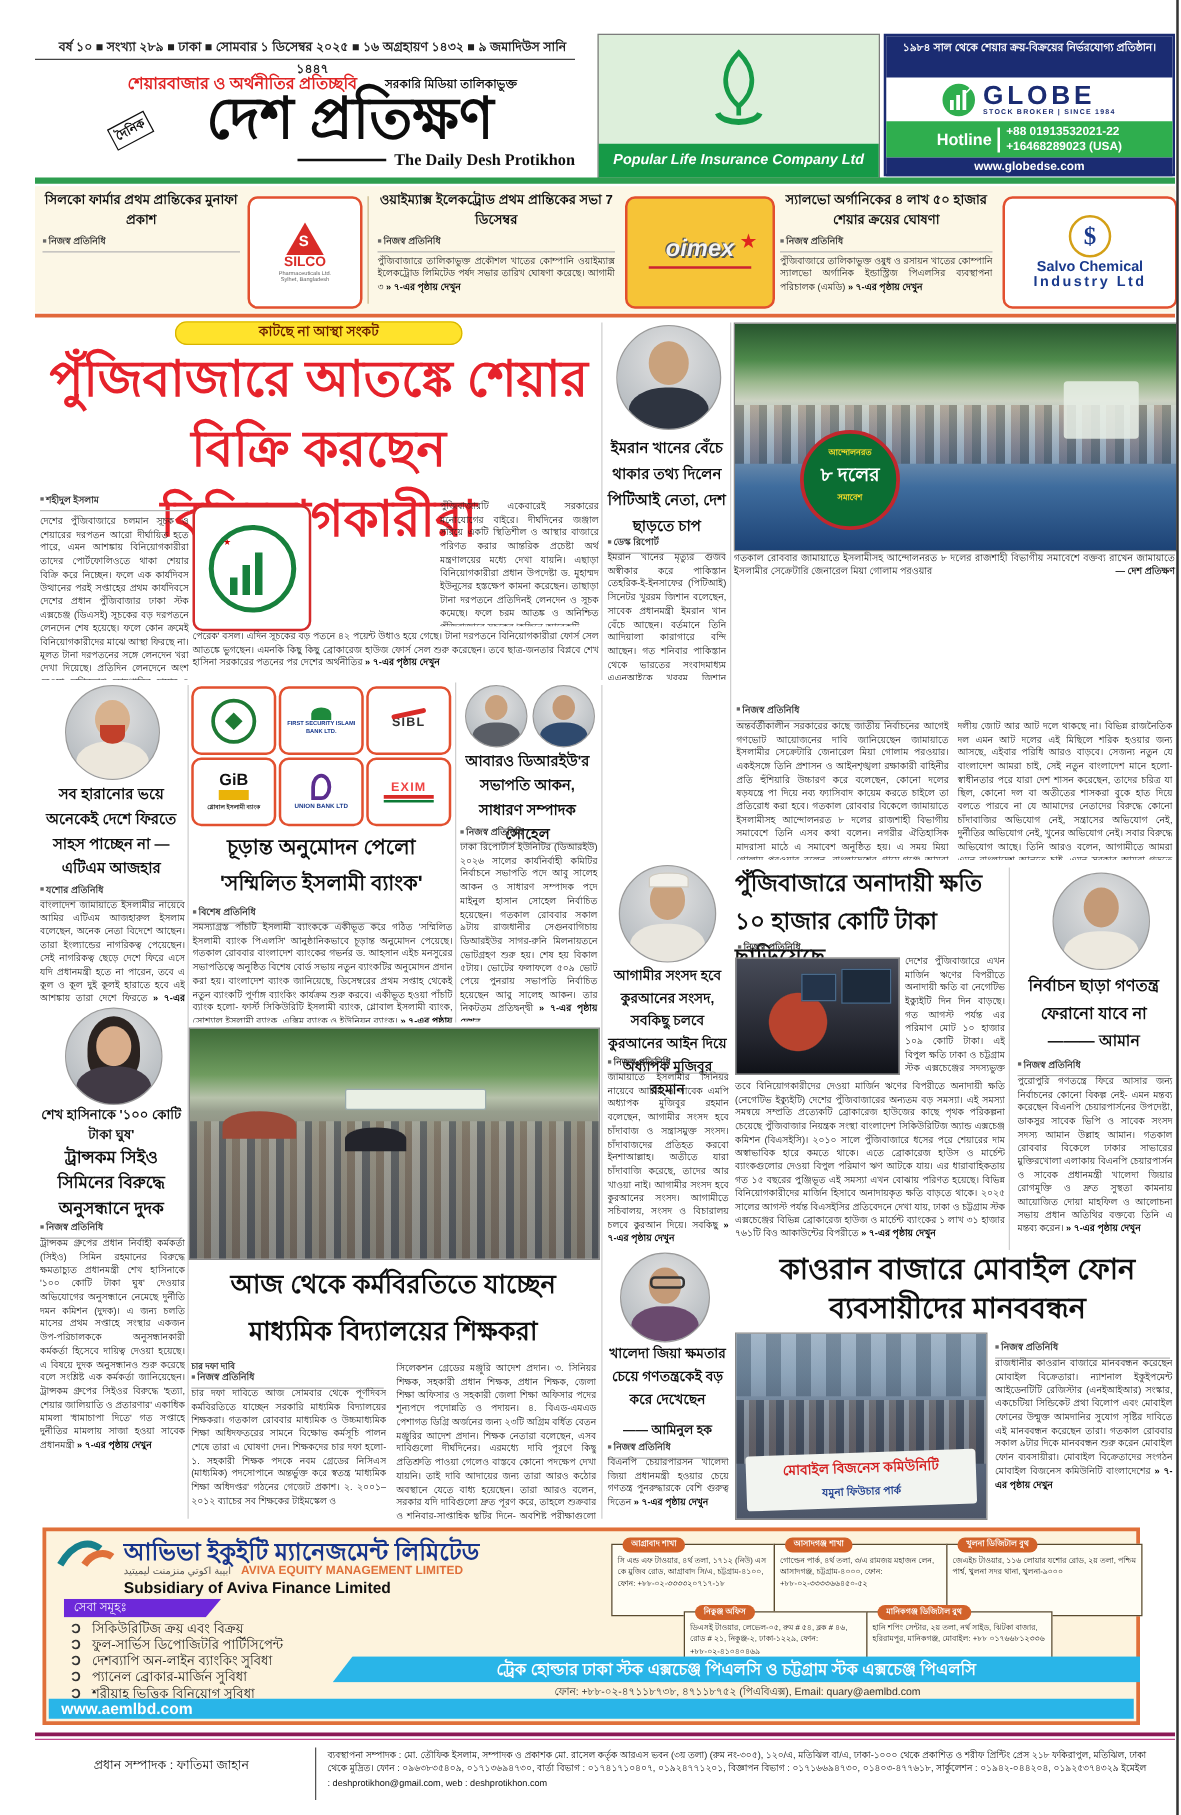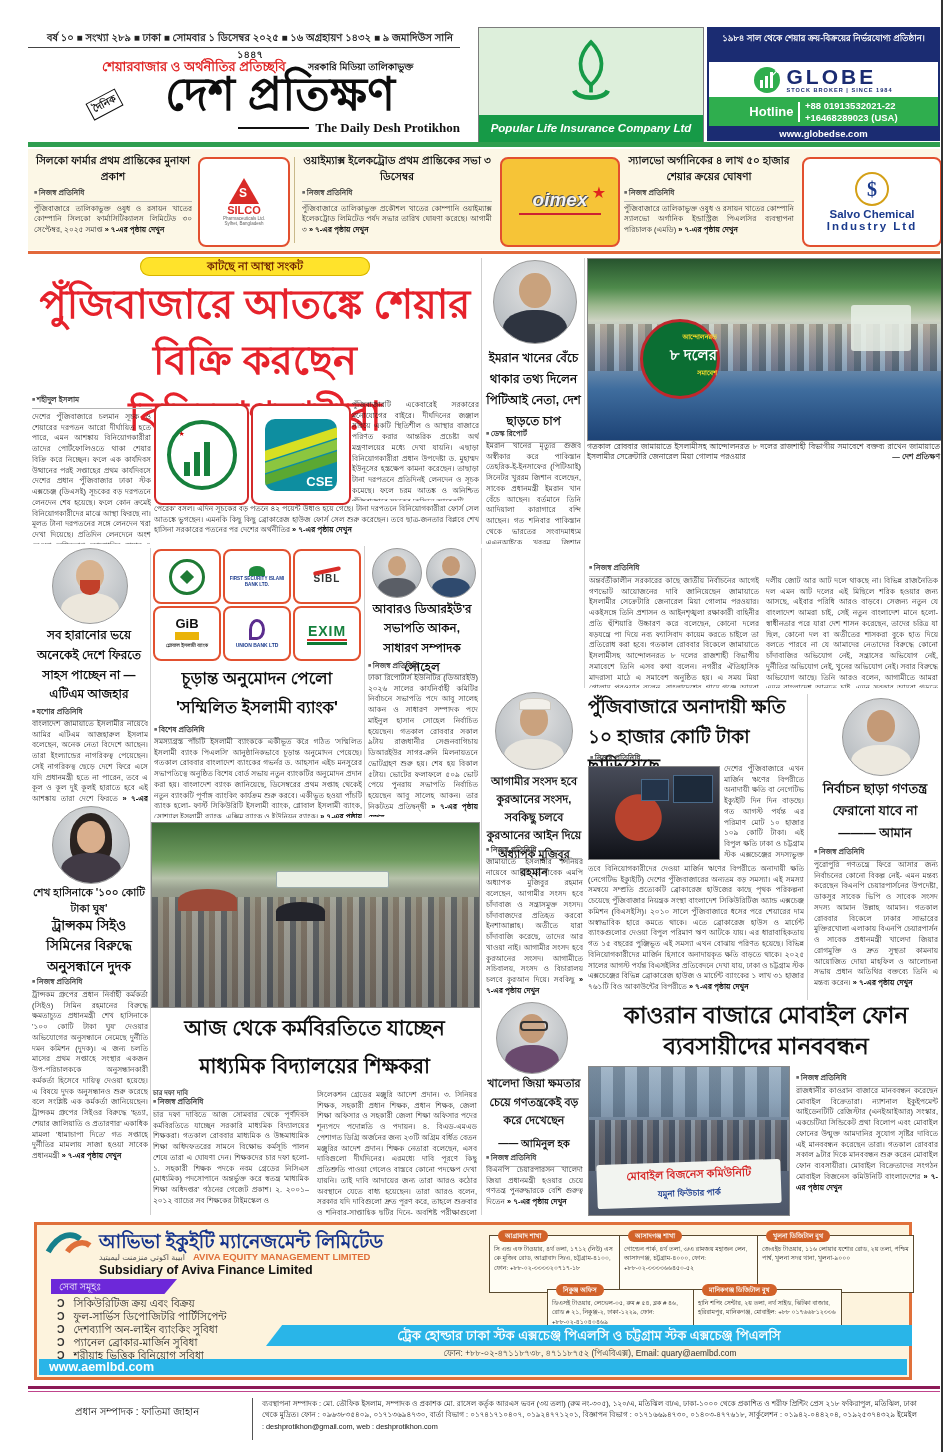--- a/index.html
+++ b/index.html
@@ -82,39 +82,35 @@
     <div style="height:15px;background:#1b2c72;color:#fff;font-size:9.5px;font-weight:700;text-align:center;line-height:15px">www.globedse.com</div>
   </div>
 
   <div class="abs" style="left:28px;top:142px;width:912px;height:5px;background:#2e9e4f"></div>
 
   <div class="abs" style="left:28px;top:149px;width:912px;height:101px;background:#fcf7e6"></div>
 
   <div class="abs" style="left:34px;top:153px;width:158px">
     <div class="hl" style="font-size:10.5px;line-height:1.5">সিলকো ফার্মার প্রথম প্রান্তিকের মুনাফা প্রকাশ</div>
     <div class="byline" style="margin-top:2px">নিজস্ব প্রতিনিধি</div>
-    <div class="body" style="margin-top:2px;height:40px">
-      <span>পুঁজিবাজারে তালিকাভুক্ত ওষুধ ও রসায়ন খাতের কোম্পানি সিলকো ফার্মাসিটিক্যালস লিমিটেড ৩০ সেপ্টেম্বর, ২০২৫ সমাপ্ত</span>
-      <b>» ৭-এর পৃষ্ঠায় দেখুন</b>
-    </div>
   </div>
 
   <div class="logo-box" style="left:198px;top:157px;width:88px;height:86px">
     <div style="position:relative;width:0;height:0;border-left:15px solid transparent;border-right:15px solid transparent;border-bottom:26px solid #d92b27">
       <span style="position:absolute;left:-5px;top:8px;color:#fff;font-size:12px;font-weight:800">S</span>
     </div>
     <div style="color:#d92b27;font-weight:800;font-size:11px">SILCO</div>
     <div style="font-size:4.5px;color:#666">Pharmaceuticals Ltd.</div>
     <div style="font-size:4.5px;color:#666">Sylhet, Bangladesh</div>
   </div>
 
   <div class="vr" style="left:294px;top:157px;height:86px;background:#c9b98a"></div>
 
   <div class="abs" style="left:302px;top:153px;width:190px">
-    <div class="hl" style="font-size:10.5px;line-height:1.5">ওয়াইম্যাক্স ইলেকট্রোড প্রথম প্রান্তিকের সভা ৩ ডিসেম্বর</div>
+    <div class="hl" style="font-size:10.5px;line-height:1.5">ওয়াইম্যাক্স ইলেকট্রোড প্রথম প্রান্তিকের সভা 7 ডিসেম্বর</div>
     <div class="byline" style="margin-top:2px">নিজস্ব প্রতিনিধি</div>
     <div class="body" style="margin-top:2px;height:40px">
       <span>পুঁজিবাজারে তালিকাভুক্ত প্রকৌশল খাতের কোম্পানি ওয়াইম্যাক্স ইলেকট্রোড লিমিটেড পর্ষদ সভার তারিখ ঘোষণা করেছে। আগামী ৩</span>
       <b>» ৭-এর পৃষ্ঠায় দেখুন</b>
     </div>
   </div>
 
   <div class="logo-box" style="left:500px;top:157px;width:116px;height:86px;background:#f6c437">
     <div style="position:relative;font-weight:800;font-style:italic;font-size:19px;color:#f3f3f3;text-shadow:1px 1px 0 #555,-1px -1px 0 #555">oimex</div>
     <div style="position:absolute;right:12px;top:24px;color:#e0251d;font-size:16px">★</div>
@@ -146,49 +142,41 @@
   <div class="abs body" style="left:32px;top:412px;width:119px;height:132px">দেশের পুঁজিবাজারে চলমান সূচক ও শেয়ারের দরপতন আরো দীর্ঘায়িত হতে পারে, এমন আশঙ্কায় বিনিয়োগকারীরা তাদের পোর্টফোলিওতে থাকা শেয়ার বিক্রি করে নিচ্ছেন। ফলে এক কার্যদিবস উত্থানের পরই সপ্তাহের প্রথম কার্যদিবসে দেশের প্রধান পুঁজিবাজার ঢাকা স্টক এক্সচেঞ্জ (ডিএসই) সূচকের বড় দরপতনে লেনদেন শেষ হয়েছে। ফলে কোন ক্রমেই বিনিয়োগকারীদের মাঝে আস্থা ফিরছে না। মূলত টানা দরপতনের সঙ্গে লেনদেন খরা দেখা দিয়েছে। প্রতিদিন লেনদেনে অংশ নেওয়া বেশিরভাগ কোম্পানির শেয়ার ও ইউনিটের দাম কমছে। ফলে টানা দরপতনের বৃত্তে আটকে গেছে দেশের পুঁজিবাজার। ফলে বলতে গেলে</div>
 
   <div class="logo-box" style="left:154px;top:404px;width:91px;height:97px;border-color:#d42b2b">
     <div style="position:relative;width:62px;height:62px;border:4px solid #17803c;border-radius:50%">
       <div style="position:absolute;left:13px;bottom:10px;width:6px;height:14px;background:#17803c"></div>
       <div style="position:absolute;left:23px;bottom:10px;width:6px;height:24px;background:#17803c"></div>
       <div style="position:absolute;left:33px;bottom:10px;width:6px;height:34px;background:#17803c"></div>
       <div style="position:absolute;left:8px;top:6px;color:#c00;font-size:7px">★</div>
     </div>
   </div>
-  <div class="logo-box" style="left:251px;top:404px;width:96px;height:97px;border-color:#d42b2b">
-    <div style="position:relative;width:72px;height:72px;border-radius:10px;background:#0e8ea0;overflow:hidden">
-      <div style="position:absolute;left:-12px;top:18px;width:110px;height:10px;background:#d7df23;transform:rotate(-18deg)"></div>
-      <div style="position:absolute;left:-12px;top:30px;width:110px;height:10px;background:#8cc63f;transform:rotate(-18deg)"></div>
-      <div style="position:absolute;left:-12px;top:42px;width:110px;height:10px;background:#5ba832;transform:rotate(-18deg)"></div>
-      <div style="position:absolute;right:4px;bottom:2px;color:#fff;font-weight:800;font-size:13px">CSE</div>
-    </div>
-  </div>
 
   <div class="abs body" style="left:352px;top:400px;width:127px;height:101px">পুঁজিবাজারটি একেবারেই সরকারের মনোযোগের বাইরে। দীর্ঘদিনের জঞ্জাল সরিয়ে একটি স্থিতিশীল ও আস্থার বাজারে পরিণত করার আন্তরিক প্রচেষ্টা অর্থ মন্ত্রণালয়ের মধ্যে দেখা যায়নি। এছাড়া বিনিয়োগকারীরা প্রধান উপদেষ্টা ড. মুহাম্মদ ইউনূসের হস্তক্ষেপ কামনা করেছেন। তাছাড়া টানা দরপতনে প্রতিদিনই লেনদেন ও সূচক কমেছে। ফলে চরম আতঙ্ক ও অনিশ্চিত পুঁজিবাজারে সূচকের 'কফিনে আরেকটি</div>
   <div class="abs body" style="left:154px;top:504px;width:325px;height:40px">
     <span>পেরেক' বসল। এদিন সূচকের বড় পতনে ৪২ পয়েন্ট উধাও হয়ে গেছে। টানা দরপতনে বিনিয়োগকারীরা ফোর্স সেল আতঙ্কে ভুগছেন। এমনকি কিছু কিছু ব্রোকারেজ হাউজ ফোর্স সেল শুরু করেছেন। তবে ছাত্র-জনতার বিপ্লবে শেখ হাসিনা সরকারের পতনের পর দেশের অর্থনীতির</span>
     <b>» ৭-এর পৃষ্ঠায় দেখুন</b>
   </div>
 
   <div class="vr" style="left:481px;top:258px;height:286px"></div>
   <div class="portrait" style="left:493px;top:260px;width:82px;height:82px">
     <div class="ph" style="background:#c9a27d"></div>
       <div class="pt" style="background:#2e3440"></div>
   </div>
   <div class="abs hl" style="left:484px;top:348px;width:99px;font-size:12px;line-height:1.75">ইমরান খানের বেঁচে থাকার তথ্য দিলেন পিটিআই নেতা, দেশ ছাড়তে চাপ</div>
   <div class="abs byline" style="left:486px;top:428px;width:94px">ডেস্ক রিপোর্ট</div>
   <div class="abs body" style="left:486px;top:441px;width:95px;height:103px">ইমরান খানের মৃত্যুর গুজব অস্বীকার করে পাকিস্তান তেহরিক-ই-ইনসাফের (পিটিআই) সিনেটর খুররম জিশান বলেছেন, সাবেক প্রধানমন্ত্রী ইমরান খান বেঁচে আছেন। বর্তমানে তিনি আদিয়ালা কারাগারে বন্দি আছেন। গত শনিবার পাকিস্তান থেকে ভারতের সংবাদমাধ্যম এএনআইকে খুররম জিশান বলেন, পাকিস্তান ত্যাগের জন্য চাপ দেওয়ার কৌশল হিসেবে ইমরান খানকে আইসোলেশনে রাখা হচ্ছে। সরকার</div>
 
   <div class="vr" style="left:583.5px;top:258px;height:430px"></div>
   <div class="photo" style="left:587px;top:258px;width:353px;height:181px;
        background:linear-gradient(180deg,#27542e 0%,#4e8a4b 16%,#9db98f 26%,#cdd3c3 34%,#8aa0b5 52%,#3f6d9e 72%,#1d4376 100%)">
     <div style="position:absolute;left:0;top:36%;width:100%;height:26%;background:repeating-linear-gradient(90deg,rgba(40,30,20,.35) 0 7px,rgba(230,230,225,.25) 7px 12px,rgba(120,60,40,.25) 12px 19px)"></div>
-    <div style="position:absolute;left:52px;top:60px;width:80px;height:80px;border-radius:50%;background:#0b6e33;border:3px solid #c1272d;color:#fff;text-align:right;padding-top:10px;box-sizing:border-box">
+    <div style="position:absolute;left:52px;top:85px;width:80px;height:80px;border-radius:50%;background:#0b6e33;border:3px solid #c1272d;color:#fff;text-align:center;padding-top:10px;box-sizing:border-box">
       <div style="font-size:6.5px;color:#ffe32b;font-weight:700">আন্দোলনরত</div>
       <div style="font-size:15px;font-weight:800">৮ দলের</div>
       <div style="font-size:6.5px;color:#ffe32b;font-weight:700">সমাবেশ</div>
     </div>
     <div style="position:absolute;right:30px;top:46px;width:60px;height:46px;background:#e8efe6;opacity:.85;border-radius:3px"></div>
   </div>
   <div class="abs caption" style="left:587px;top:442px;width:353px">
     <span>গতকাল রোববার জামায়াতে ইসলামীসহ আন্দোলনরত ৮ দলের রাজশাহী বিভাগীয় সমাবেশে বক্তব্য রাখেন জামায়াতে ইসলামীর সেক্রেটারি জেনারেল মিয়া গোলাম পরওয়ার</span>
     <b style="float:right">— দেশ প্রতিক্ষণ</b>
   </div>
@@ -240,21 +228,21 @@
   </div>
   <div class="logo-box" style="left:153px;top:606px;width:64px;height:51px">
     <div style="font-size:13px;font-weight:800;color:#111;border-bottom:8px solid #eab308;line-height:1.1">GiB</div>
     <div style="font-size:4.8px;font-weight:700;color:#222;margin-top:2px">গ্লোবাল ইসলামী ব্যাংক</div>
   </div>
   <div class="logo-box" style="left:223px;top:606px;width:64px;height:51px">
     <div style="width:10px;height:15px;border:3px solid #5b2d8e;border-radius:50% 50% 50% 0"></div>
     <div class="minitxt" style="font-size:5px;margin-top:2px">UNION BANK LTD</div>
   </div>
   <div class="logo-box" style="left:293px;top:606px;width:64px;height:51px">
-    <div style="font-size:14px;font-weight:800;color:#15803d;letter-spacing:1px">EXIM</div>
+    <div style="font-size:10px;font-weight:800;color:#ef4444;letter-spacing:1px">EXIM</div>
     <div style="width:40px;height:2.5px;background:#d92b27"></div>
     <div style="width:40px;height:2.5px;background:#0c7a35;margin-top:1px"></div>
   </div>
 
   <div class="abs hl" style="left:152px;top:664px;width:210px;font-size:16.5px;line-height:1.75">চূড়ান্ত অনুমোদন পেলো 'সম্মিলিত ইসলামী ব্যাংক'</div>
   <div class="abs byline" style="left:154px;top:724px;width:150px">বিশেষ প্রতিনিধি</div>
   <div class="abs body" style="left:154px;top:737px;width:208px;height:81px">
     <span>সমস্যাগ্রস্ত পাঁচটি ইসলামী ব্যাংককে একীভূত করে গঠিত 'সম্মিলিত ইসলামী ব্যাংক পিএলসি' আনুষ্ঠানিকভাবে চূড়ান্ত অনুমোদন পেয়েছে। গতকাল রোববার বাংলাদেশ ব্যাংকের গভর্নর ড. আহসান এইচ মনসুরের সভাপতিত্বে অনুষ্ঠিত বিশেষ বোর্ড সভায় নতুন ব্যাংকটির অনুমোদন প্রদান করা হয়। বাংলাদেশ ব্যাংক জানিয়েছে, ডিসেম্বরের প্রথম সপ্তাহ থেকেই নতুন ব্যাংকটি পূর্ণাঙ্গ ব্যাংকিং কার্যক্রম শুরু করবে। একীভূত হওয়া পাঁচটি ব্যাংক হলো- ফার্স্ট সিকিউরিটি ইসলামী ব্যাংক, গ্লোবাল ইসলামী ব্যাংক, সোশ্যাল ইসলামী ব্যাংক, এক্সিম ব্যাংক ও ইউনিয়ন ব্যাংক।</span>
     <b>» ৭-এর পৃষ্ঠায় দেখুন</b>
   </div>

